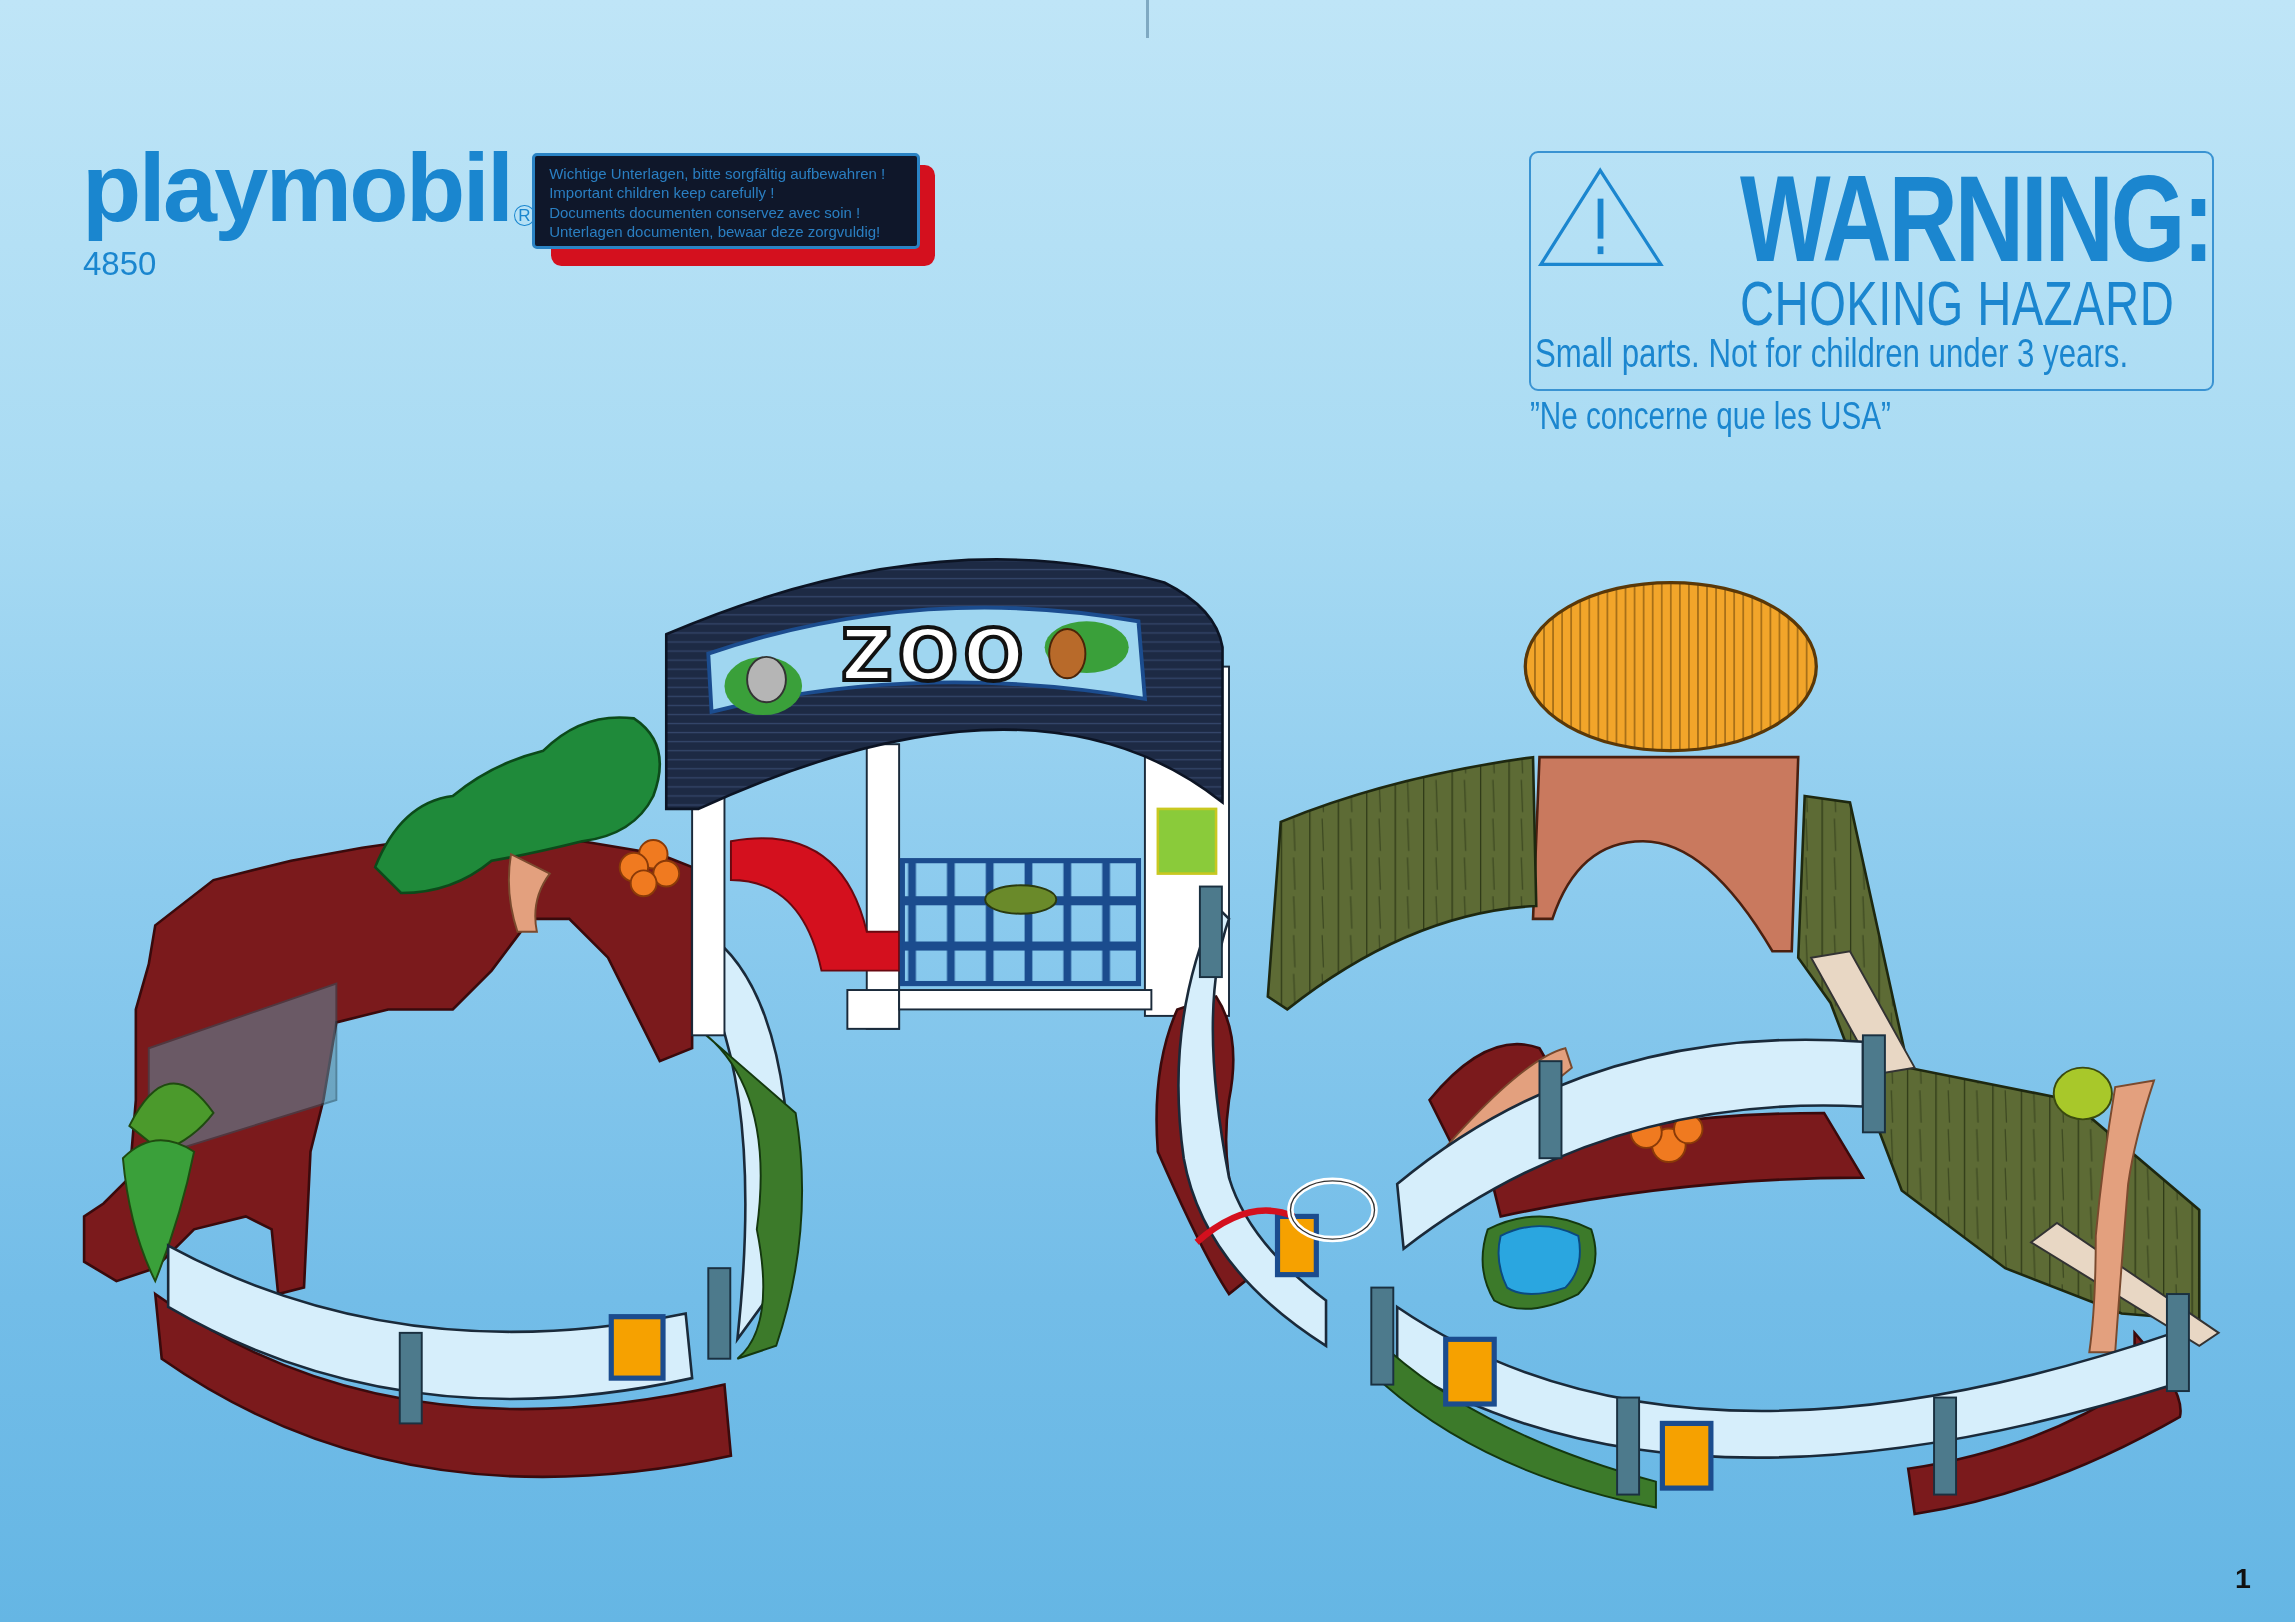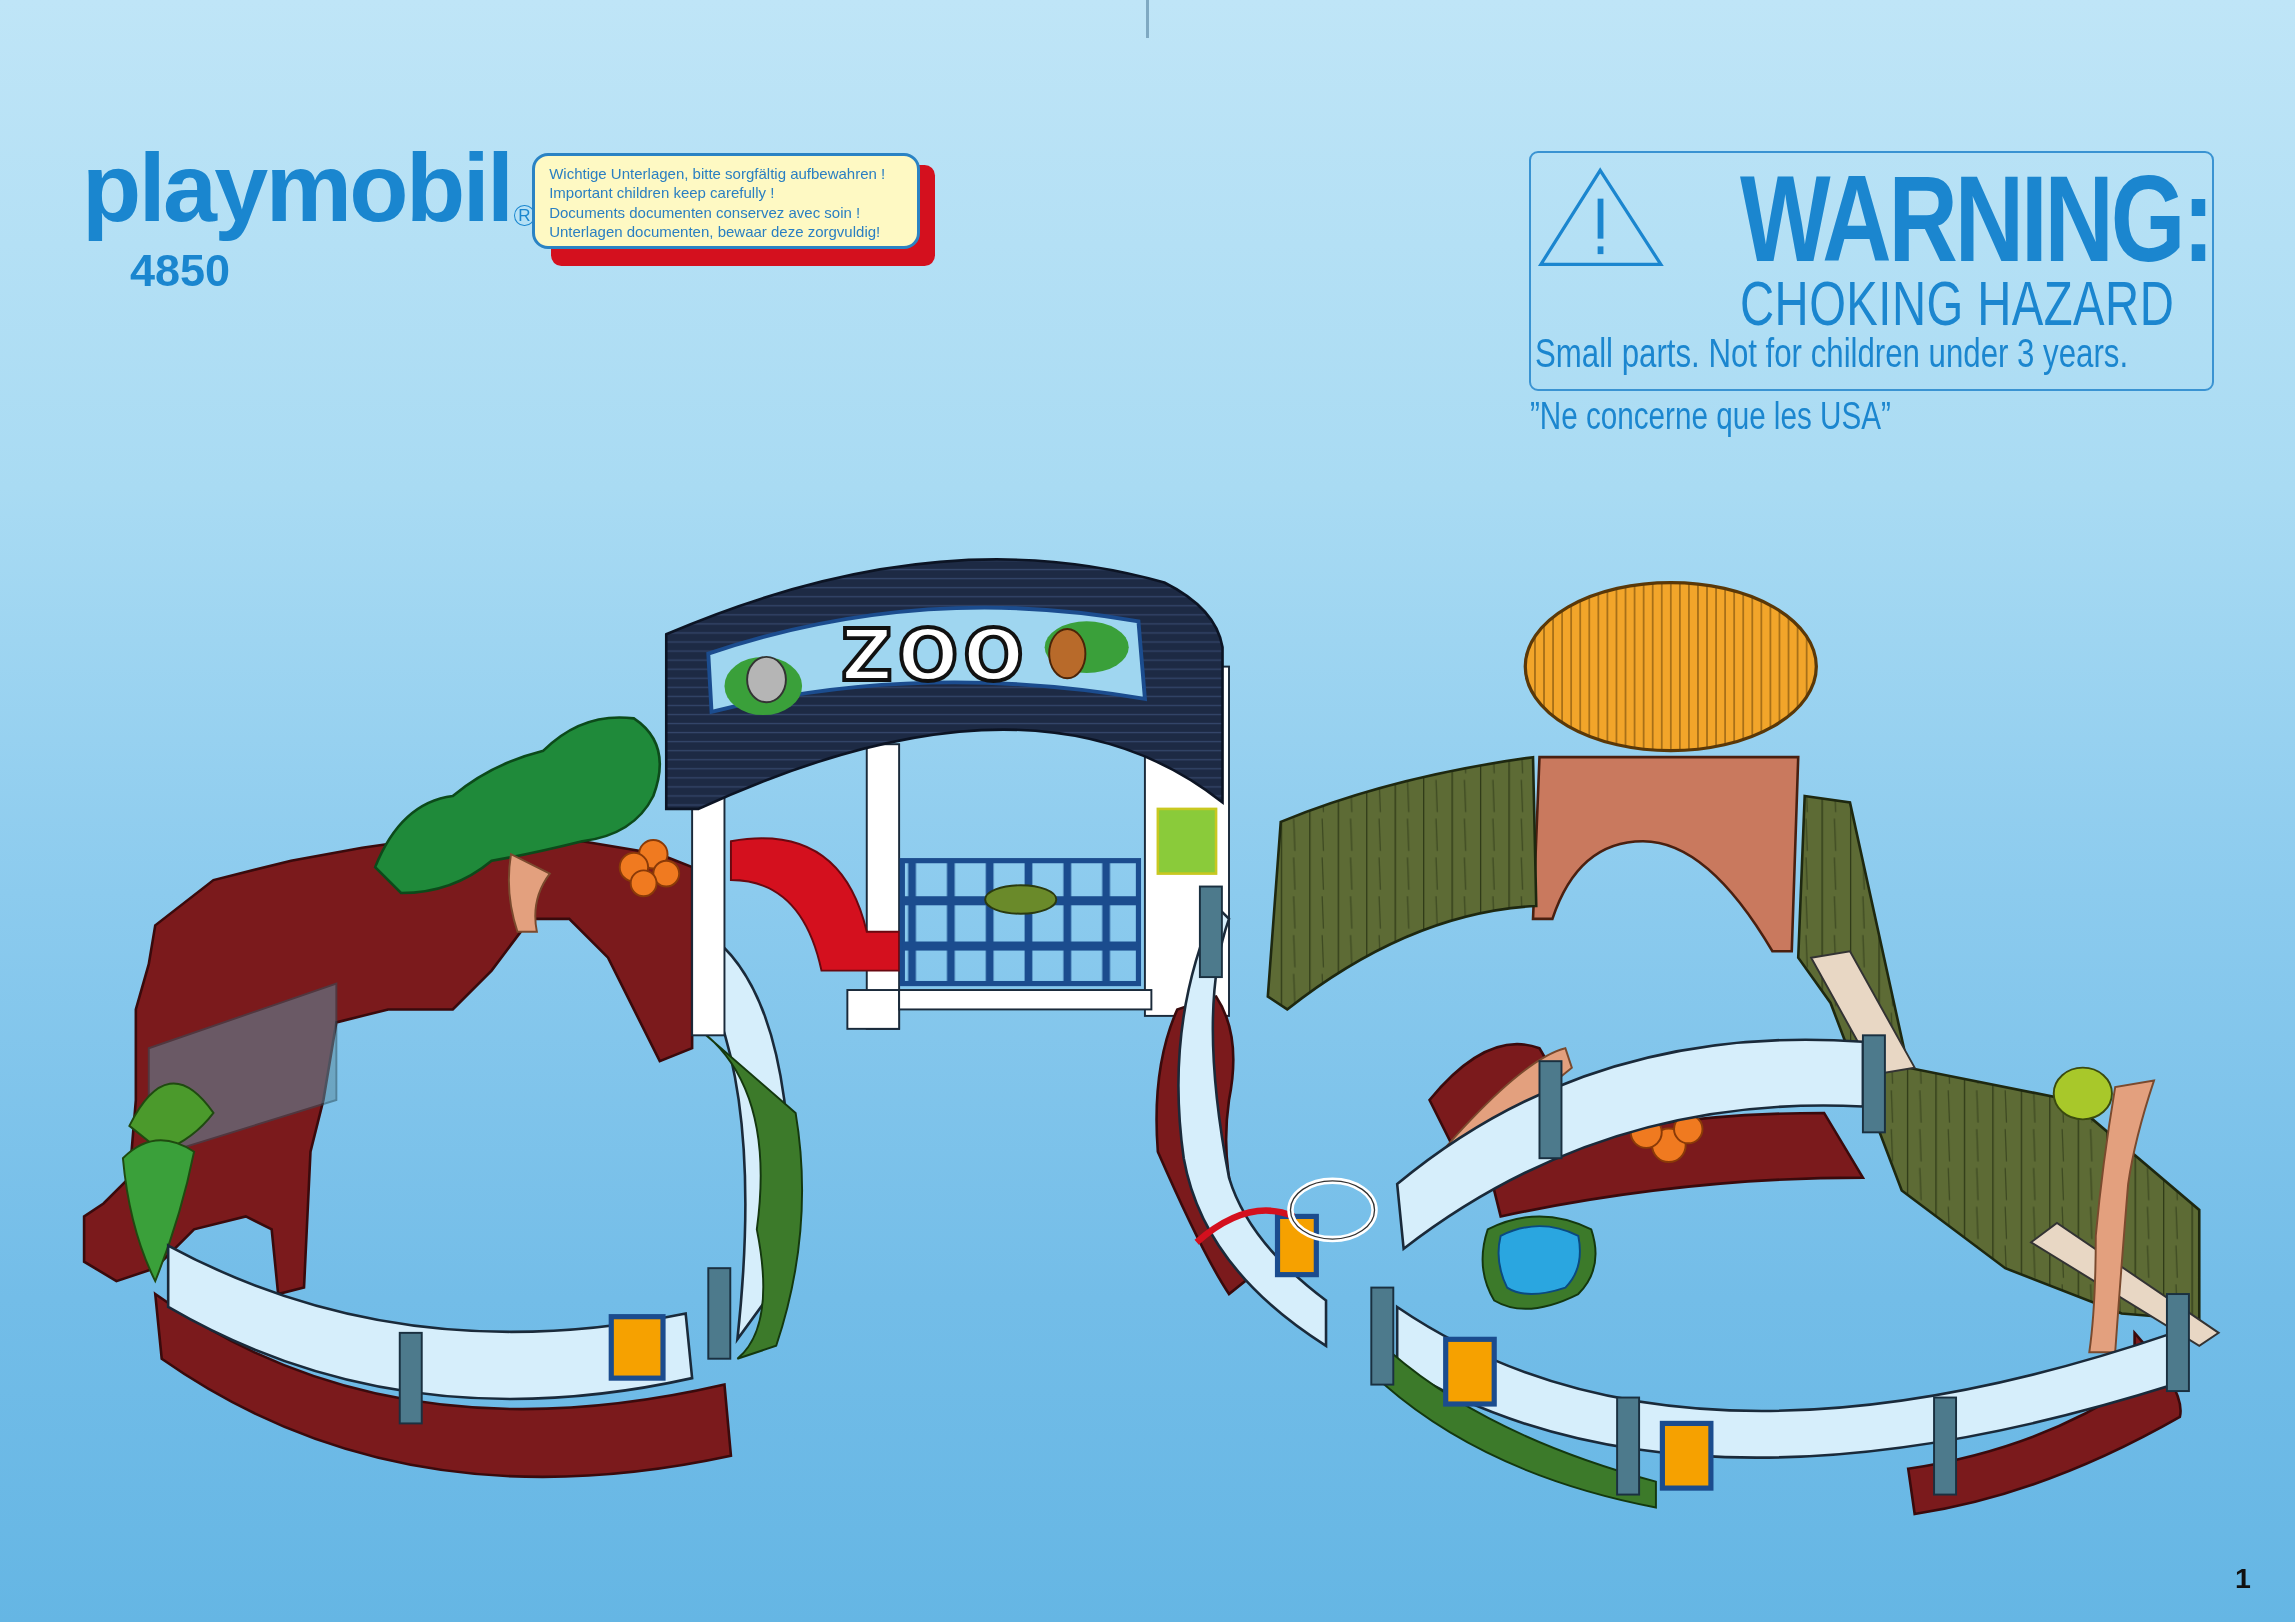--- a/index.html
+++ b/index.html
@@ -5,23 +5,23 @@
   html, body { margin: 0; padding: 0; }
   body {
     width: 2295px; height: 1623px; overflow: hidden; position: relative;
     background: linear-gradient(180deg, #bfe5f7 0%, #a9dbf3 30%, #8ccbee 55%, #73bde8 80%, #65b6e4 100%);
     font-family: "Liberation Sans", sans-serif;
   }
   .abs { position: absolute; }
   .crop-mark { left: 1146px; top: 0; width: 2.6px; height: 38px; background: #7fa9c2; }
   .logo { left: 82px; top: 139px; font-family: "Liberation Sans", sans-serif; font-weight: 700; font-size: 97px; letter-spacing: -2.6px; color: #1a86cf; line-height: 1; text-align: center; }
   .logo .reg { font-size: 17px; font-weight: 400; vertical-align: 0; margin-left: 2.6px; letter-spacing: 0; border: 1.9px solid #1a86cf; border-radius: 50%; padding: 0 3.2px; }
-  .item-no { left: 83px; top: 245px; font-size: 45px; font-weight: 700; color: #1a86cf; margin-left: 47px; }
+  .item-no { left: 83px; top: 245px; font-size: 33px; font-weight: 400; color: #1a86cf; }
   .note-shadow { left: 551px; top: 165px; width: 384px; height: 101px; background: #d4101e; border-radius: 10.4px; }
-  .note { left: 532px; top: 153px; width: 388px; height: 96px; background: #fef9c3; border: 3.2px solid #2a83c4; border-radius: 16px; box-sizing: border-box; padding: 7.8px 14.2px; }
+  .note { left: 532px; top: 153px; width: 388px; height: 96px; background: #0f172a; border: 3.2px solid #2a83c4; border-radius: 5px; box-sizing: border-box; padding: 7.8px 14.2px; }
   .note p { margin: 0; font-size: 15px; line-height: 19.4px; color: #2a7fc2; white-space: nowrap; }
   .warning { left: 1529px; top: 151px; width: 685px; height: 240px; border: 2.6px solid #3a93d2; border-radius: 9px; box-sizing: border-box; }
   .warn-icon { left: 1537px; top: 166px; }
   .warn-title { left: 1740px; top: 154px; font-size: 123px; font-weight: 700; color: #1b86cf; letter-spacing: -3.9px; transform: scaleX(0.78); transform-origin: left top; line-height: 1.05; white-space: nowrap; }
   .warn-sub { left: 1740px; top: 272px; font-size: 63px; color: #1b86cf; transform: scaleX(0.75); transform-origin: left top; white-space: nowrap; line-height: 1; letter-spacing: 0.6px; }
   .warn-small { left: 1535px; top: 333px; font-size: 40px; color: #1b86cf; transform: scaleX(0.78); transform-origin: left top; white-space: nowrap; line-height: 1; }
   .warn-usa { left: 1530px; top: 397px; font-size: 38px; color: #1b86cf; transform: scaleX(0.78); transform-origin: left top; white-space: nowrap; line-height: 1; }
   .page-num { left: 2235px; top: 1562px; font-size: 28.5px; font-weight: 700; color: #111111; }
   .scene { left: 0; top: 0; width: 2295px; height: 1623px; }
 </style>

